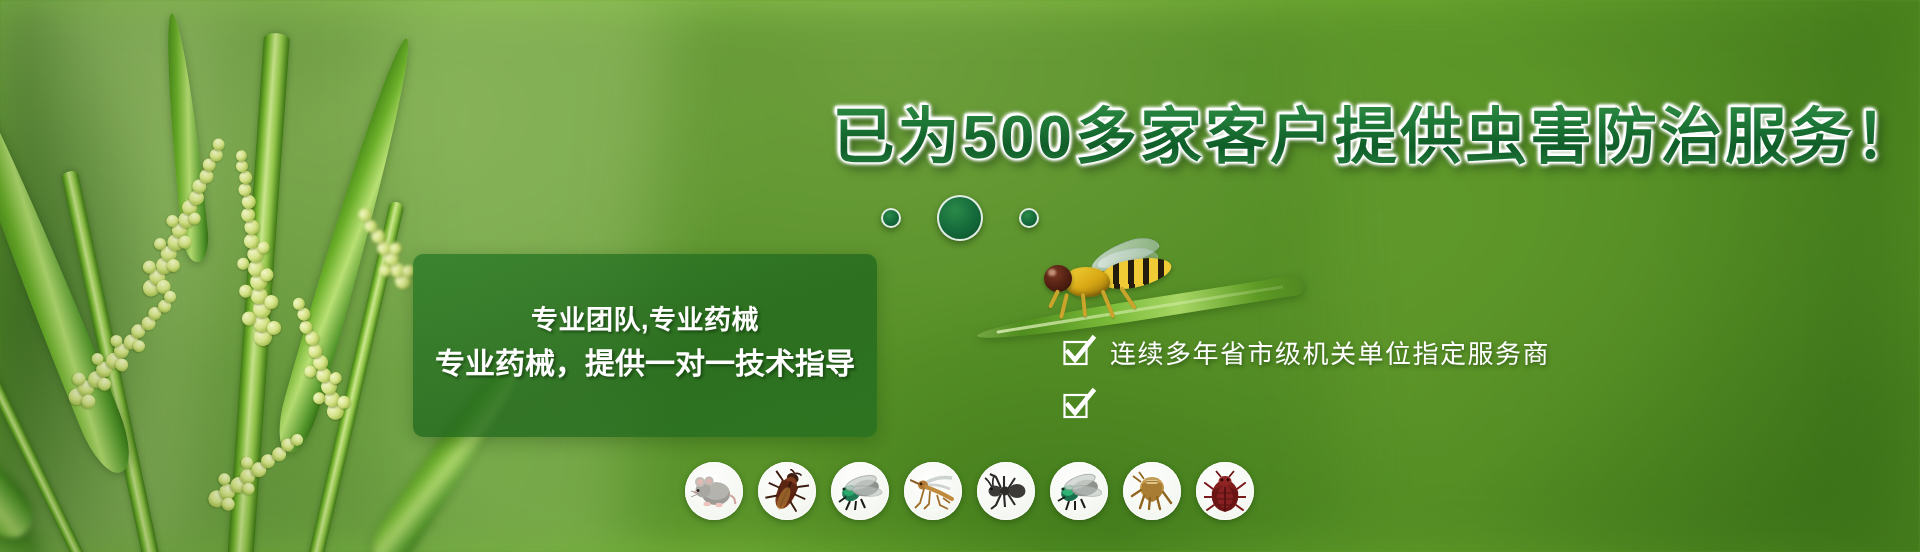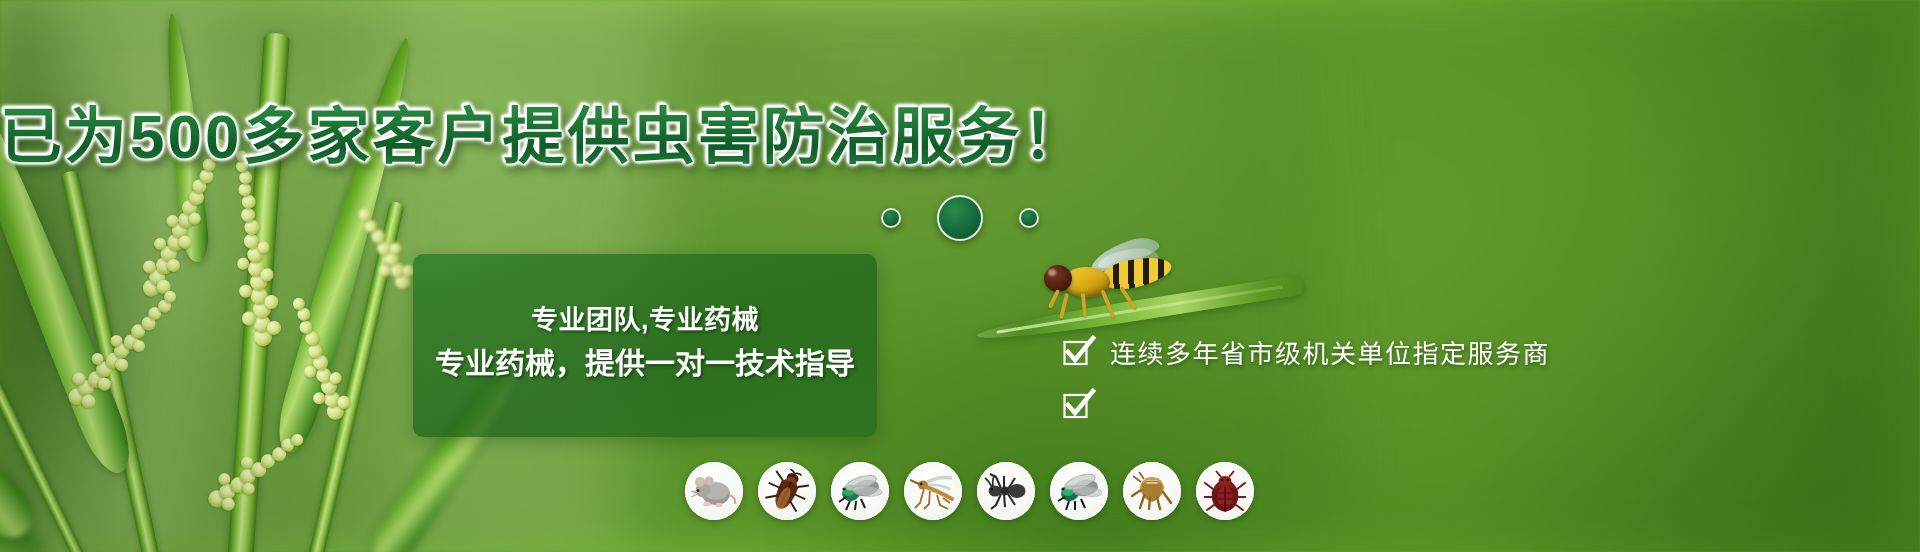--- a/index.html
+++ b/index.html
@@ -139,21 +139,21 @@
   }
   .leaf-perch:after{
     content:""; position:absolute; left:6%; top:42%; width:88%; height:3px;
     background:linear-gradient(90deg, rgba(235,250,200,.75), rgba(235,250,200,.15));
     border-radius:2px;
   }
 
   
   .headline{
     position:absolute; left:0; right:0; top:86px;
-    text-align:left;
+    text-align:right;
     font-family:"Liberation Sans", sans-serif;
     font-size:62px;
     font-weight:bold;
     letter-spacing:3px;
     white-space:nowrap;
     color:#186b33;
     background:linear-gradient(180deg,#3e9c4f 0%,#1f7a38 38%,#0f5c28 68%,#2b8a43 100%);
     -webkit-background-clip:text; background-clip:text;
     -webkit-text-fill-color:transparent;
     -webkit-text-stroke:0px;

